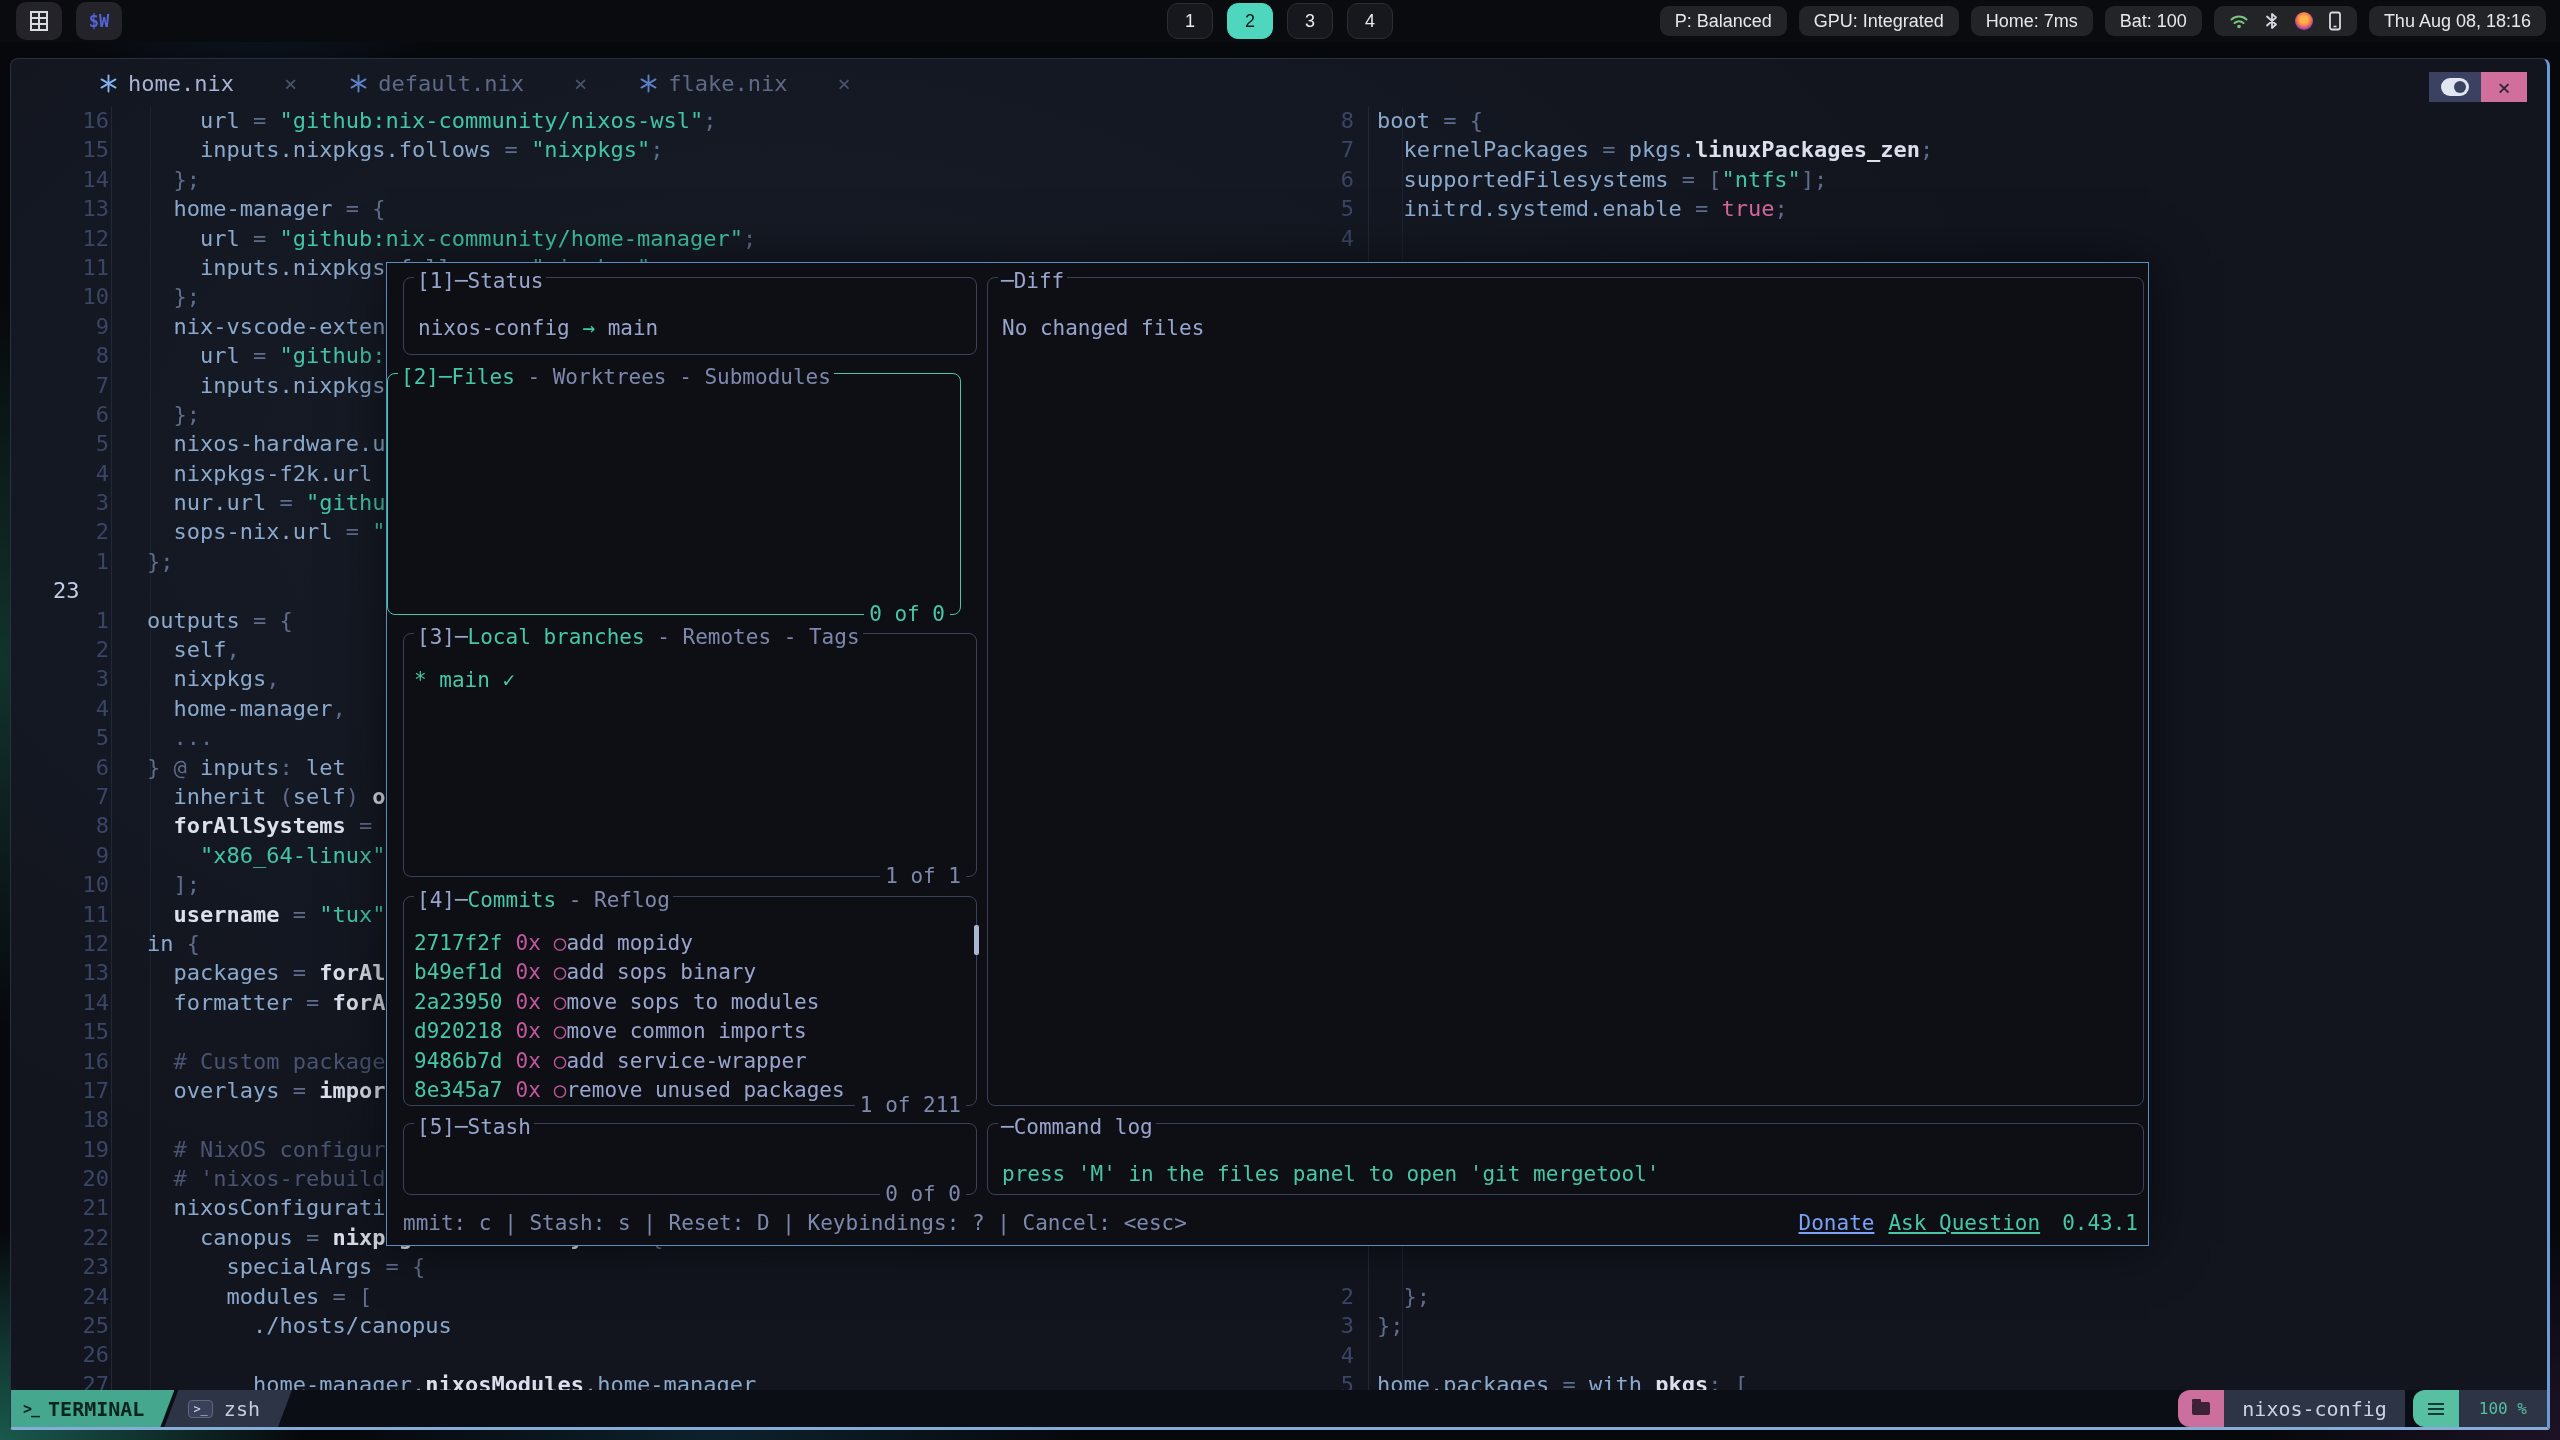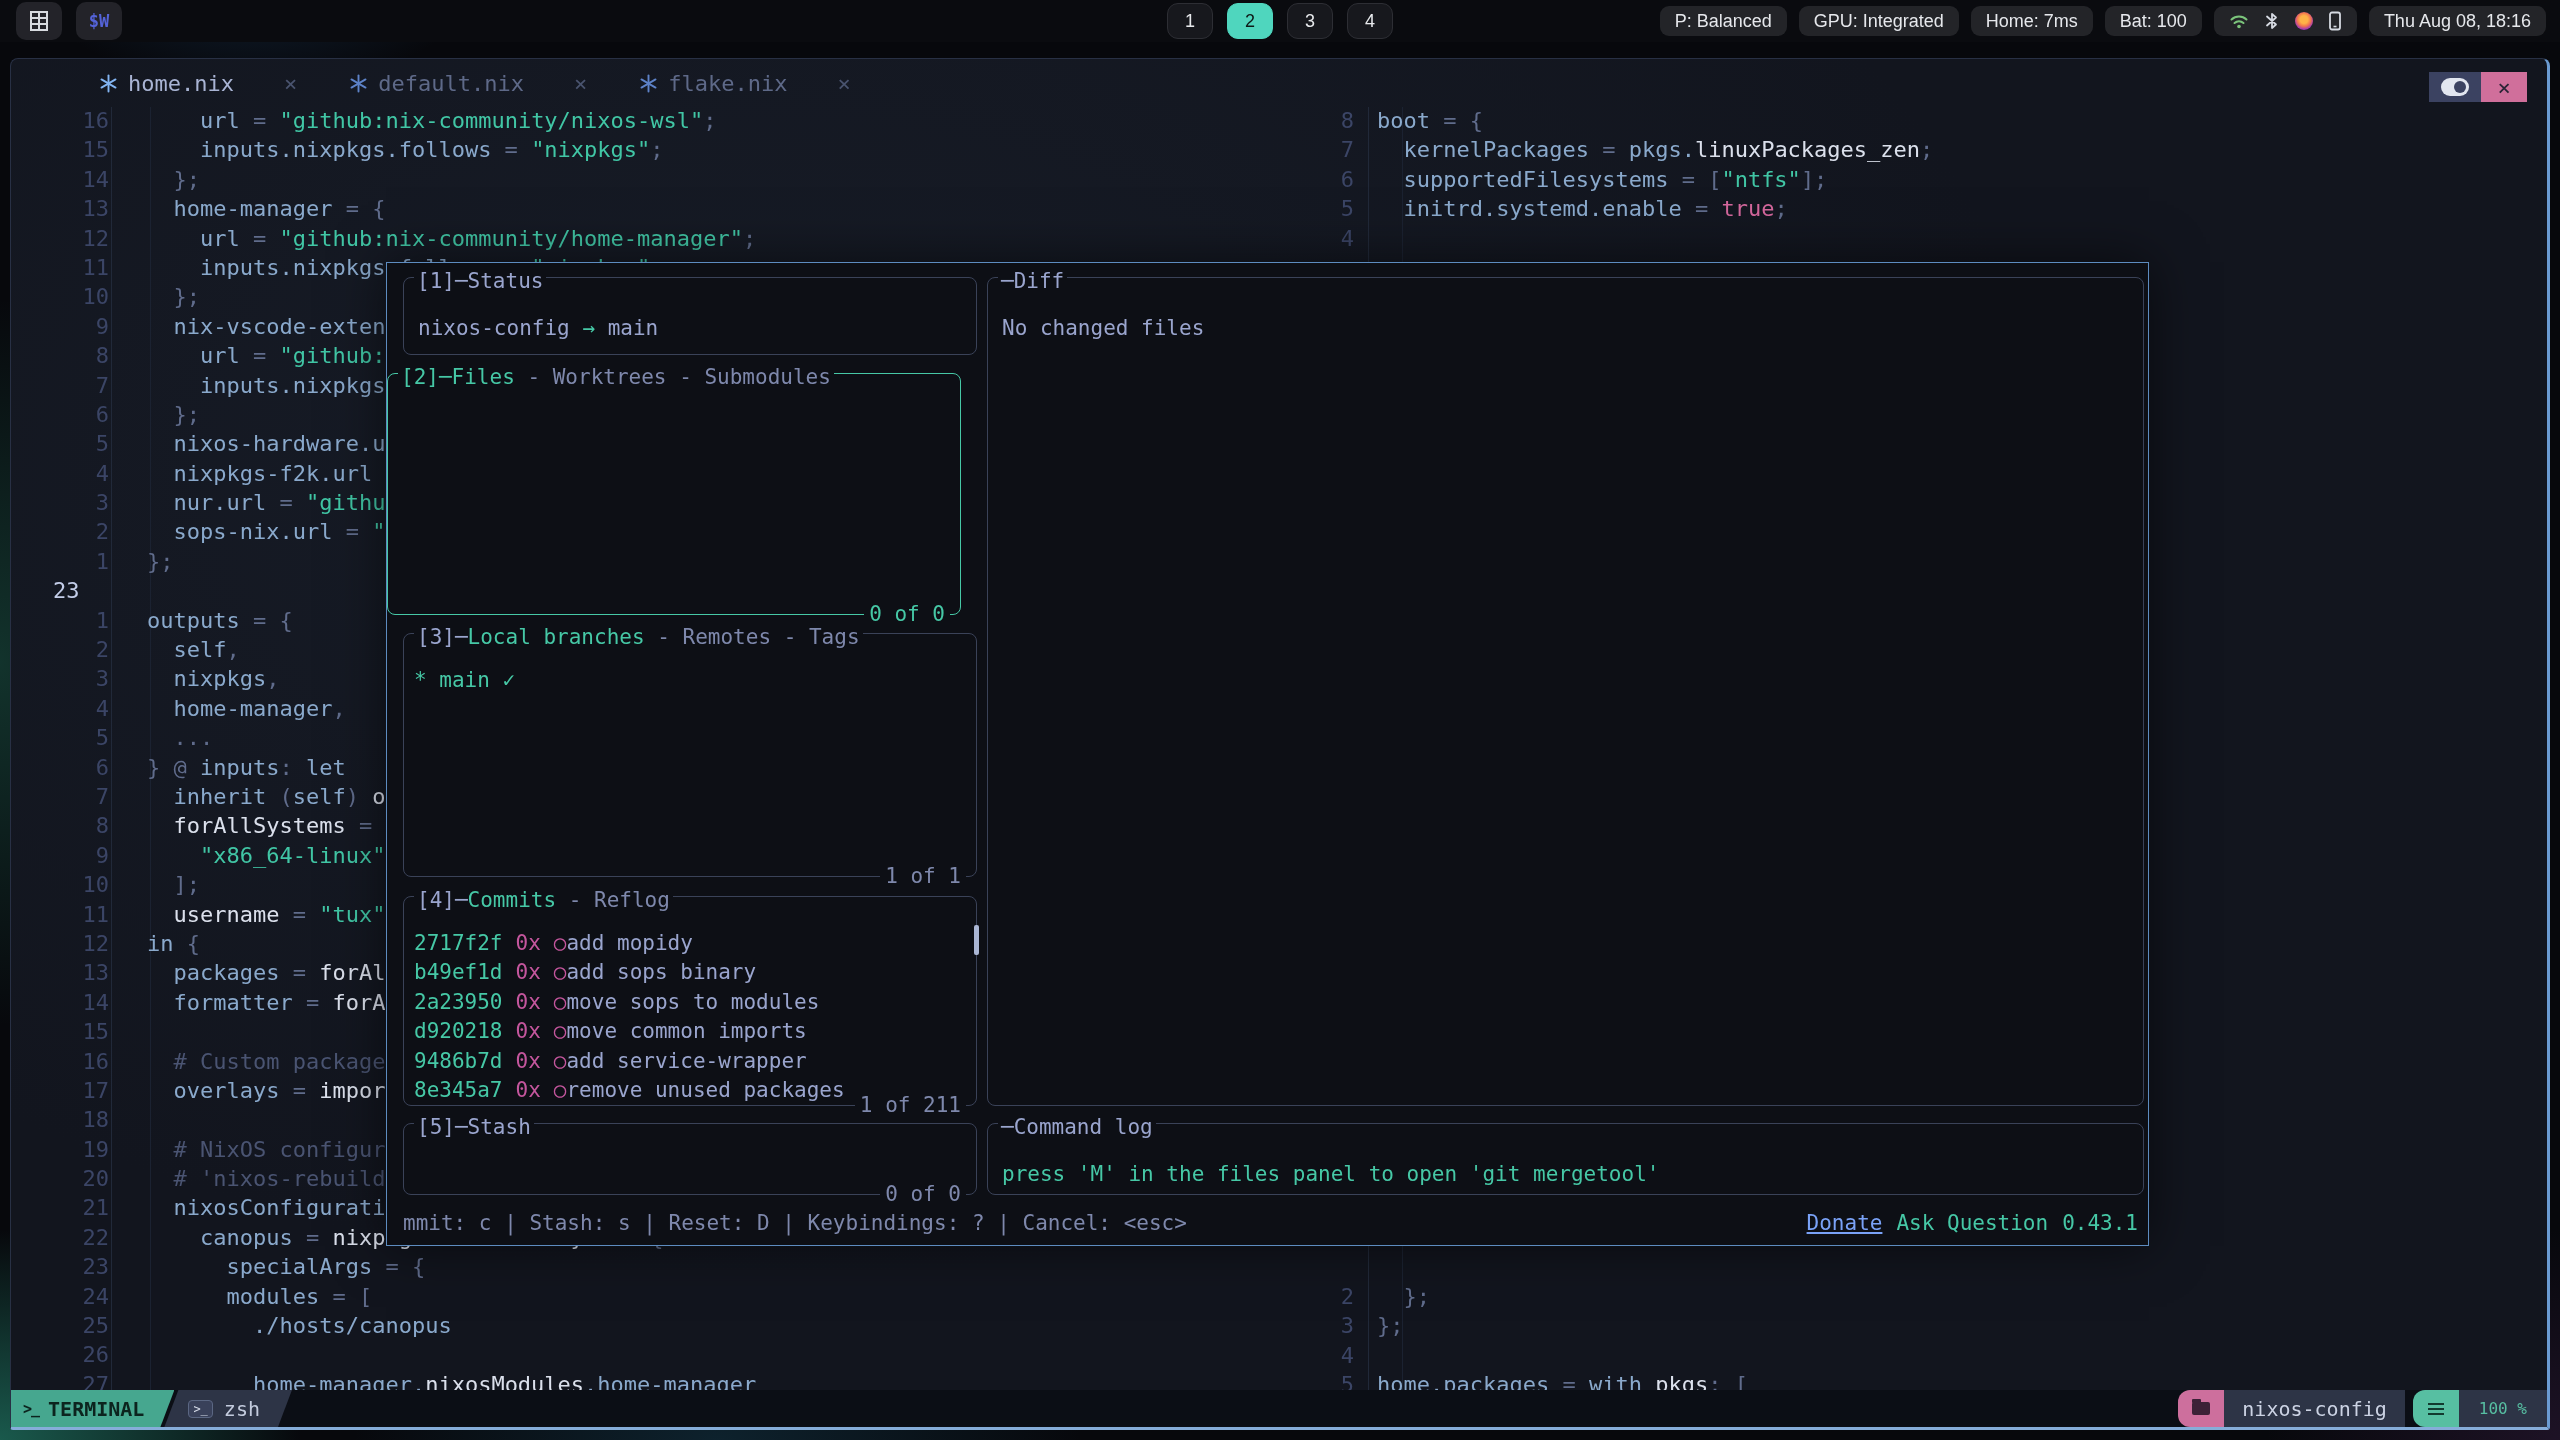--- a/index.html
+++ b/index.html
@@ -60,21 +60,21 @@
   .pane-rbot{left:1307px;top:1177px;width:1220px}
   .crow{display:flex;height:29.4px;line-height:29.4px;font:22px var(--mono);white-space:pre}
   .ln{color:var(--ln);text-align:right}
   .pane-left .ln{width:34px;margin-left:64px}
   .pane-left .ln.lncur{width:32px;margin-left:42px;text-align:left;color:var(--lncur)}
   .pane-left .ccode{margin-left:38px}
   .pane-rtop .ln,.pane-rbot .ln{width:18px;margin-left:18px}
   .pane-rtop .ccode,.pane-rbot .ccode{margin-left:23px}
   .ccode{white-space:pre}
   .c-id{color:var(--id)} .c-op{color:var(--op)} .c-str{color:var(--str)}
-  .c-em{color:var(--em);font-weight:400} .c-cm{color:var(--cm)} .c-bool{color:var(--bool)}
+  .c-em{color:var(--em);font-weight:700} .c-cm{color:var(--cm)} .c-bool{color:var(--bool)}
   
   .lazygit{position:absolute;left:375px;top:203px;width:1763px;height:984px;background:var(--lg-bg);
     border:1px solid #5d8cc0;box-shadow:0 0 50px rgba(0,0,0,.55);z-index:15;font-family:var(--mono);font-size:21px;color:var(--lg-text)}
   .panel{position:absolute;border:1px solid var(--lg-border);border-radius:8px}
   .panel.active{border-color:var(--teal)}
   .ptitle{position:absolute;top:-14px;left:10px;background:var(--lg-bg);padding:4px 3px;white-space:pre;line-height:26px}
   .pt-bracket{color:var(--lg-text)} .panel.active .pt-bracket{color:var(--teal)}
   .pt-main{color:var(--lg-text)} .pt-main.accent{color:var(--teal)}
   .pt-rest{color:var(--lg-dim)}
   .pcount{position:absolute;bottom:-13px;right:10px;background:var(--lg-bg);padding:0 5px;color:var(--lg-dim);line-height:26px}
@@ -92,21 +92,21 @@
   .p-content{position:absolute;top:38px;left:14px;white-space:pre}
   .p-content.tealtxt{color:var(--teal)}
   .commitlist{position:absolute;top:32px;left:10px;right:8px}
   .commit-row{height:29.4px;line-height:29.4px;white-space:pre;overflow:hidden}
   .chash{color:var(--teal)} .cauthor{color:var(--magenta);margin-left:13px}
   .cbullet{color:var(--magenta);margin-left:13px} .cmsg{color:var(--lg-text);}
   .lg-scroll{position:absolute;right:-3px;top:28px;width:5px;height:30px;background:#aab6d4;border-radius:2px}
   .lg-bottom{position:absolute;left:16px;right:10px;top:948px;display:flex;justify-content:space-between;color:var(--lg-dim);white-space:pre}
   .lg-right a{cursor:pointer}
   .donate{color:var(--donate);text-decoration:underline;margin-right:14px}
-  .ask{color:var(--teal);margin-right:14px}
+  .ask{color:var(--teal);text-decoration:underline;margin-right:22px}
   .ver{color:var(--teal)}
   
   .sl{position:absolute;bottom:0;left:0;right:0;height:37px;background:#0b0e15;display:flex;align-items:stretch;z-index:18;font-family:var(--mono)}
   .sl-mode{display:flex;align-items:center;gap:9px;background:#46a78f;color:#0c241e;font-weight:700;font-size:20px;padding:0 30px 0 12px;clip-path:polygon(0 0,100% 0,calc(100% - 14px) 100%,0 100%)}
   .mode-icon{font-size:15px;font-weight:900;letter-spacing:-1px}
   .sl-shell{display:flex;align-items:center;gap:11px;background:#2d3446;color:#c3cbdd;font-size:20px;padding:0 32px 0 24px;margin-left:-10px;clip-path:polygon(14px 0,100% 0,calc(100% - 14px) 100%,0 100%);cursor:pointer}
   .shell-icon{font-size:12px;background:#39415a;border:1px solid #5b6783;border-radius:4px;padding:2px 4px;color:#d5dbe8;line-height:1}
   .sl-right{margin-left:auto;display:flex;align-items:stretch}
   .sl-folder{width:46px;background:var(--pink);border-radius:12px 0 0 12px;display:flex;align-items:center;justify-content:center}
   .folder-glyph{position:relative;width:18px;height:13px;background:#3c2137;border-radius:2px;display:block}

